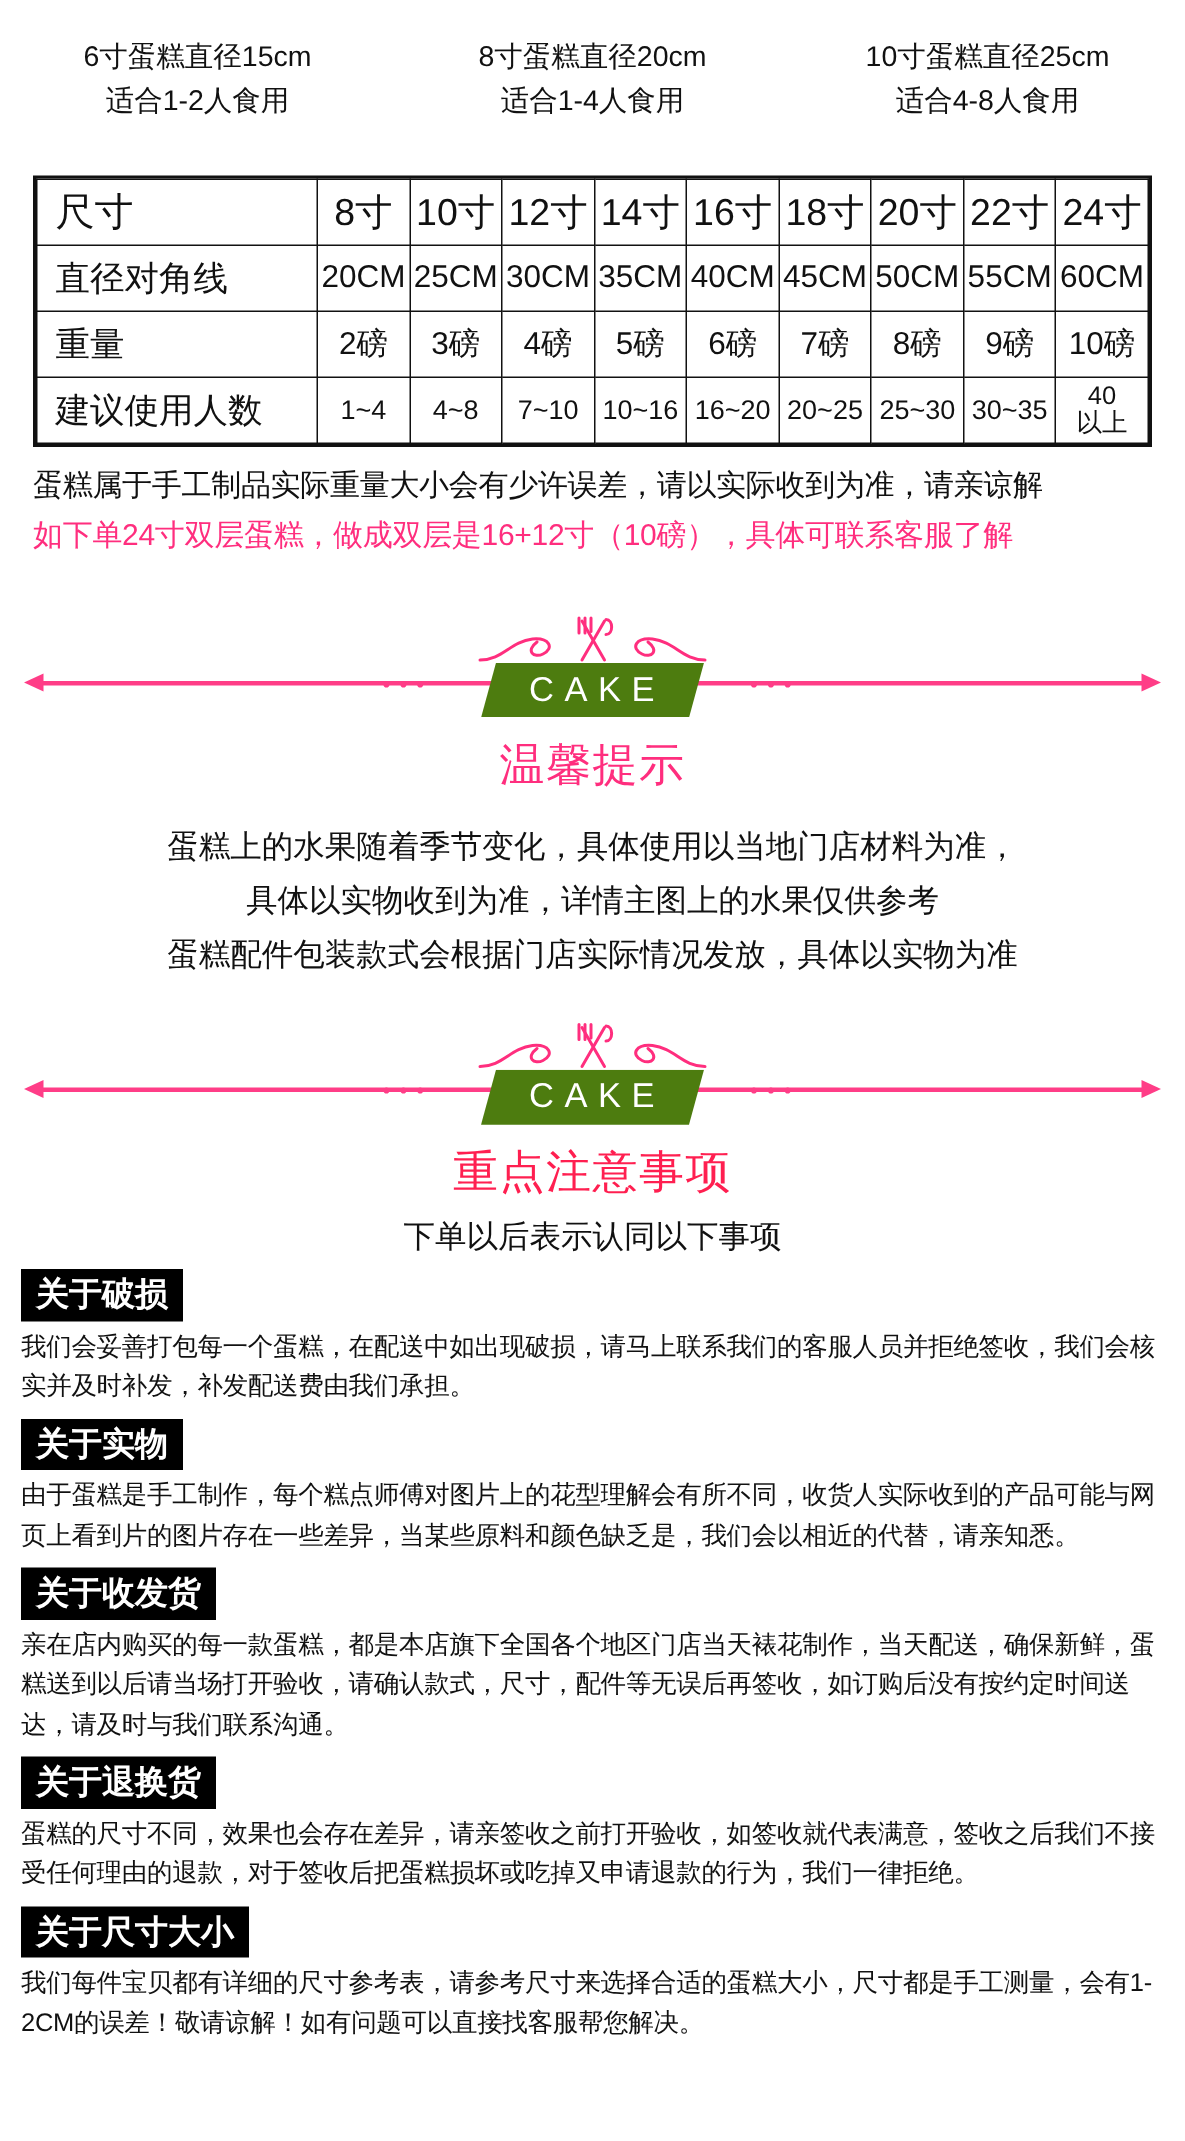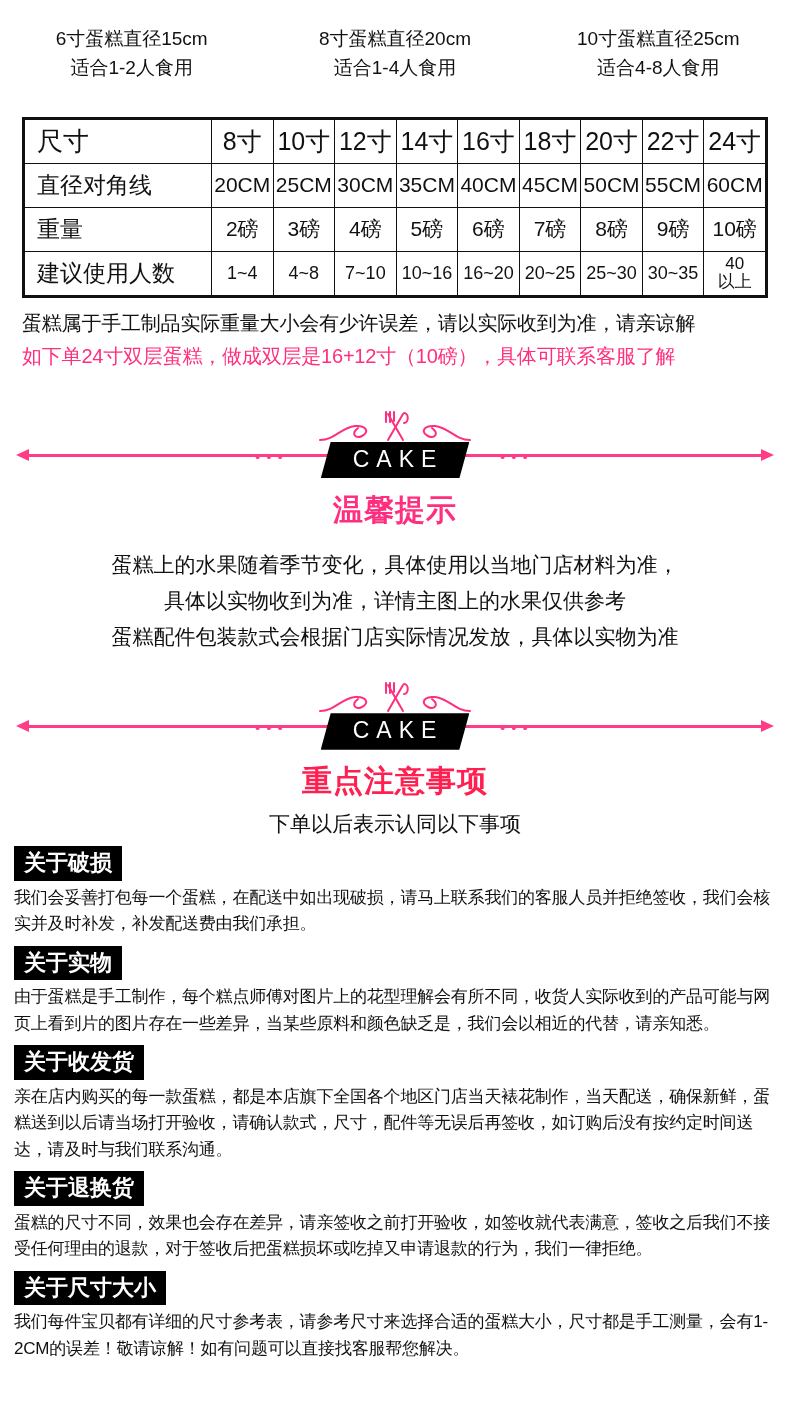--- a/index.html
+++ b/index.html
@@ -118,42 +118,42 @@
     letter-spacing: 6px;
   }
   .cake-divider .dots.left  { left: 255px; }
   .cake-divider .dots.right { left: 500px; }
 
   .cake-badge {
     position: absolute;
     left: 50%;
     top: 28px;
     transform: translateX(-50%);
-    background: #000000;
+    background: #4d7c0f;
     color: #ffffff;
     font-size: 23px;
     letter-spacing: 7px;
     padding: 4px 26px 5px 32px;
     line-height: 1.2;
     clip-path: polygon(10px 0, 100% 0, calc(100% - 10px) 100%, 0 100%);
   }
   .cake-orn {
     position: absolute;
     left: 50%;
     top: -4px;
     transform: translateX(-50%);
     width: 190px;
     height: 40px;
   }
 
   .section-title {
     text-align: center;
     color: #ff2e7e;
     font-size: 30px;
-    font-weight: bold;
+    font-weight: normal;
     margin-top: 10px;
     letter-spacing: 1px;
   }
   .section-title.red {
     color: #ff1f50;
   }
 
   .tip-body {
     margin: 16px 46px 0 46px;
     font-size: 21px;

